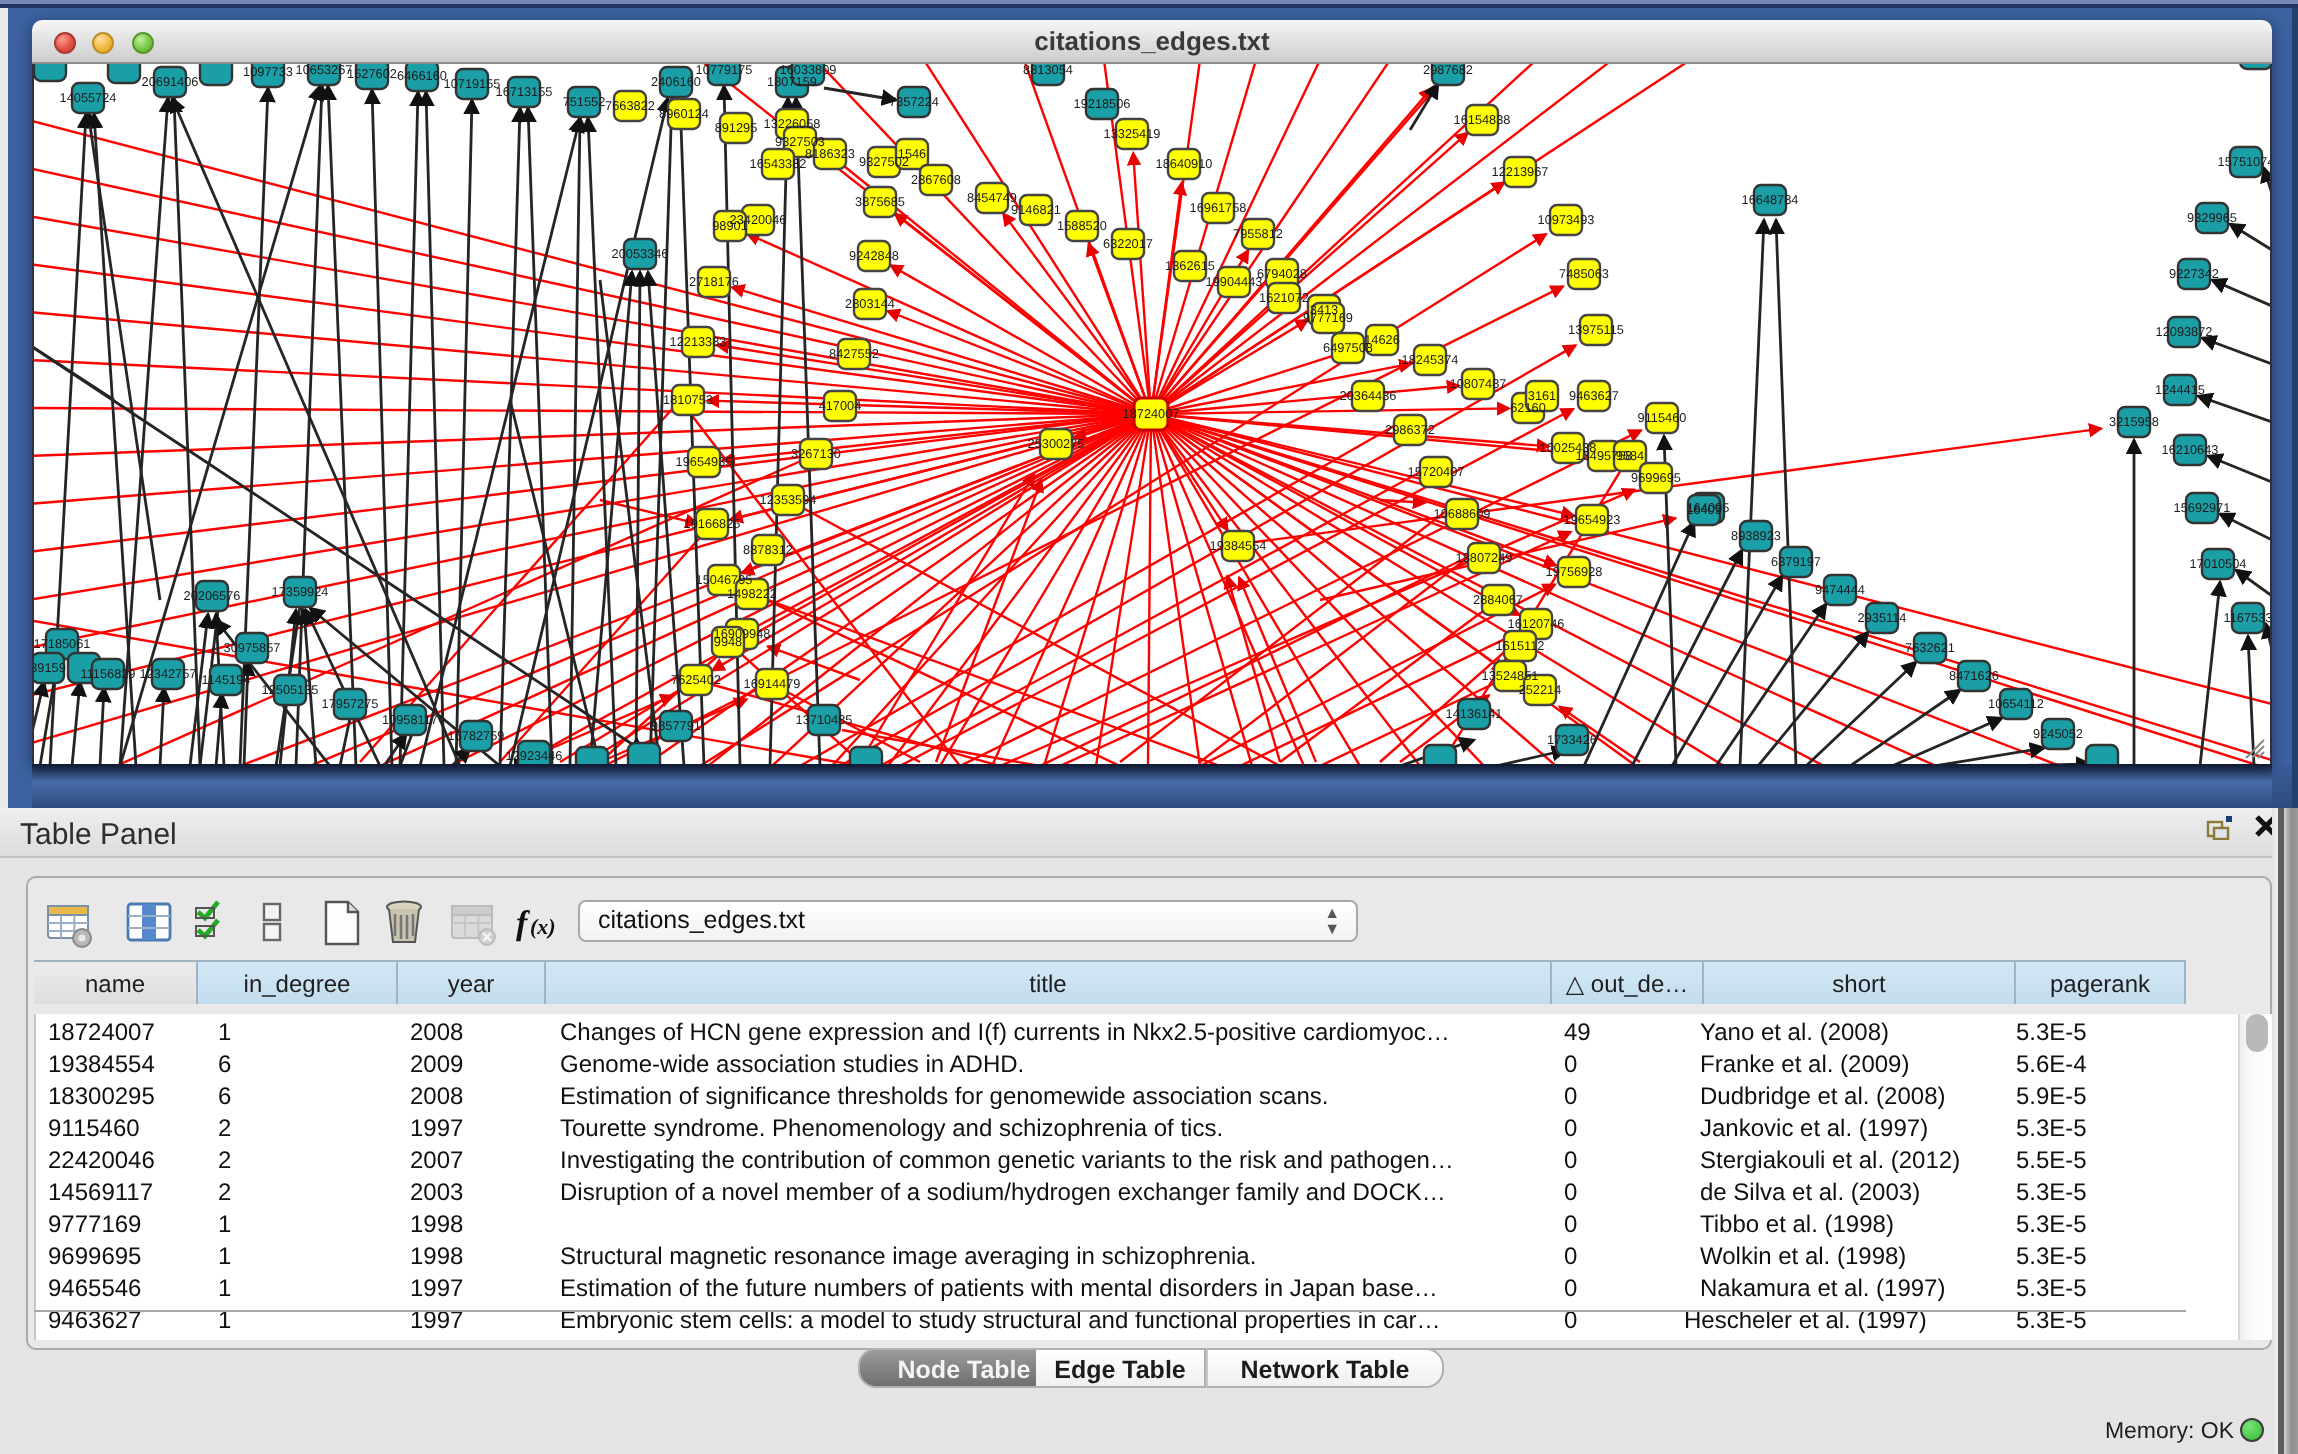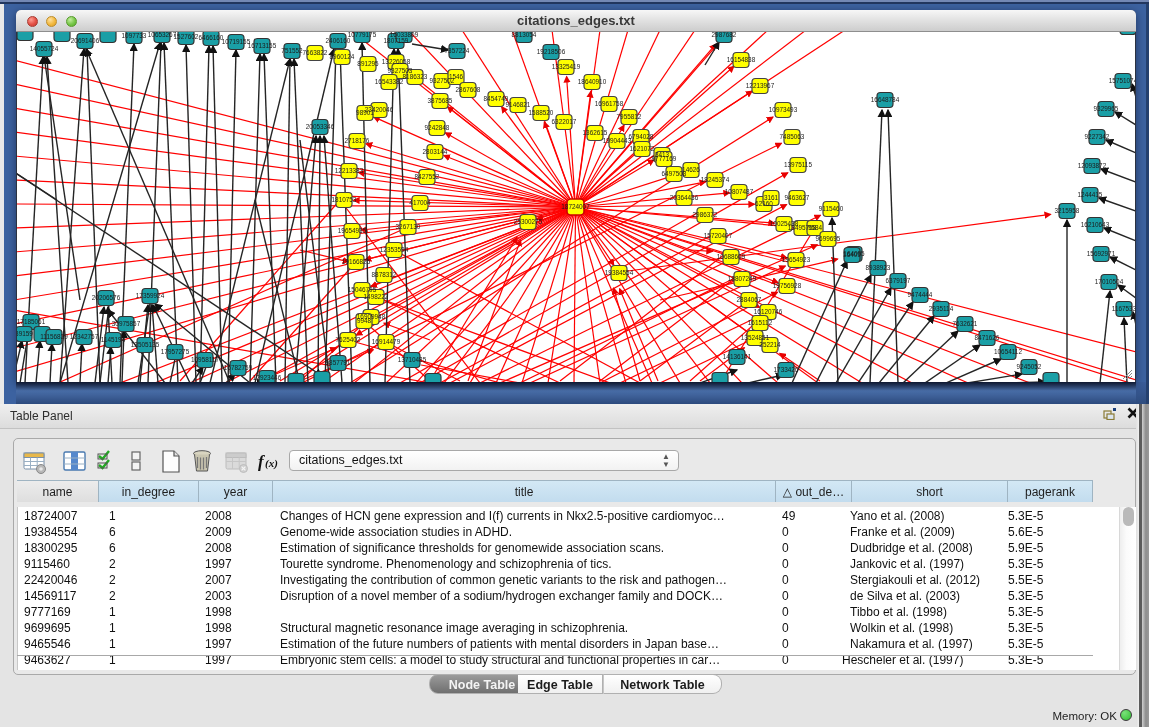--- a/index.html
+++ b/index.html
@@ -10,21 +10,21 @@
 #desktop .redge{left:1146px;top:0;width:3px;height:404px;background:#24406e}
 #belowwin{left:16px;top:382px;width:1120px;height:22px;background:linear-gradient(180deg,#16233f 0%,#496ea9 40%,#3b5c93 70%,#2c4a7d 100%)}
 #win{left:16px;top:10px;width:1120px;height:372px;border-radius:5px 5px 0 0;box-shadow:0 2px 8px rgba(0,0,20,.45);background:#2c3240}
 #titlebar{left:0;top:0;width:1120px;height:22px;border-radius:5px 5px 0 0;background:linear-gradient(180deg,#f7f7f7 0%,#e3e3e3 45%,#cdcdcd 100%);border-bottom:1px solid #8e8e8e}
 #titlebar .t{width:100%;text-align:center;font-size:13px;font-weight:bold;color:#393939;line-height:22px}
 .tl{top:5.5px;width:11px;height:11px;border-radius:50%}
 #canvas{left:1px;top:22px;width:1118px;height:350px;background:#fff}
 #grip{right:2px;bottom:2px;width:12px;height:12px}
 #tablepanel{left:0;top:404px;width:1149px;height:323px;background:#e4e4e4}
 #tp-head{left:0;top:0;width:1149px;height:25px;background:linear-gradient(180deg,#efefef,#dcdcdc);border-bottom:1px solid #c2c2c2}
-#tp-head .t{left:10px;top:5px;font-size:12px;color:#2e2e2e;position:absolute}
+#tp-head .t{left:10px;top:5px;font-size:15px;color:#2e2e2e;position:absolute}
 #container{left:13px;top:34px;width:1123px;height:237px;background:#e9e9e9;border:1.5px solid #a9a9a9;border-radius:5px}
 #dropdown{left:289px;top:46px;width:390px;height:21px;background:linear-gradient(#fff,#f2f2f2);border:1px solid #a8a8a8;border-radius:4px;font-size:12.5px;color:#111;line-height:19px;padding-left:9px}
 #dropdown .ar{position:absolute;right:8px;top:2px;font-size:8px;color:#555;line-height:8px;text-align:center}
 #thead{left:17px;top:76px;width:1076px;height:29px}
 #thead .th{position:absolute;top:0;height:22px;background:linear-gradient(180deg,#d3e8f5,#c2dcee);border-right:1px solid #9fb4c2;border-top:1px solid #9fb4c2;font-size:12px;color:#1e1e1e;text-align:center;line-height:22px}
 #tbody{left:17px;top:103px;width:1118px;height:163px;background:#fff;border-left:1px solid #c8c8c8}
 .tr{position:absolute;left:0;width:1093px;height:16px;font-size:12px;color:#101010}
 .tr span{position:absolute;top:1px;white-space:nowrap}
 #vscroll{left:1119px;top:103px;width:17px;height:163px;background:linear-gradient(90deg,#eee,#fbfbfb 40%,#fff);border-left:1px solid #d8d8d8}
 #vthumb{left:1123px;top:103px;width:11px;height:19px;background:#b9b9b9;border-radius:5.5px}
@@ -642,21 +642,21 @@
         <span style="left:832px">Yano et al. (2008)</span>
         <span style="left:990px">5.3E-5</span>
       </div>
       <div class="tr" style="top:17px">
         <span style="left:6px">19384554</span>
         <span style="left:91px">6</span>
         <span style="left:187px">2009</span>
         <span style="left:262px">Genome-wide association studies in ADHD.</span>
         <span style="left:764px">0</span>
         <span style="left:832px">Franke et al. (2009)</span>
-        <span style="left:990px">5.6E-5</span>
+        <span style="left:990px">5.6E-4</span>
       </div>
       <div class="tr" style="top:33px">
         <span style="left:6px">18300295</span>
         <span style="left:91px">6</span>
         <span style="left:187px">2008</span>
         <span style="left:262px">Estimation of significance thresholds for genomewide association scans.</span>
         <span style="left:764px">0</span>
         <span style="left:832px">Dudbridge et al. (2008)</span>
         <span style="left:990px">5.9E-5</span>
       </div>

